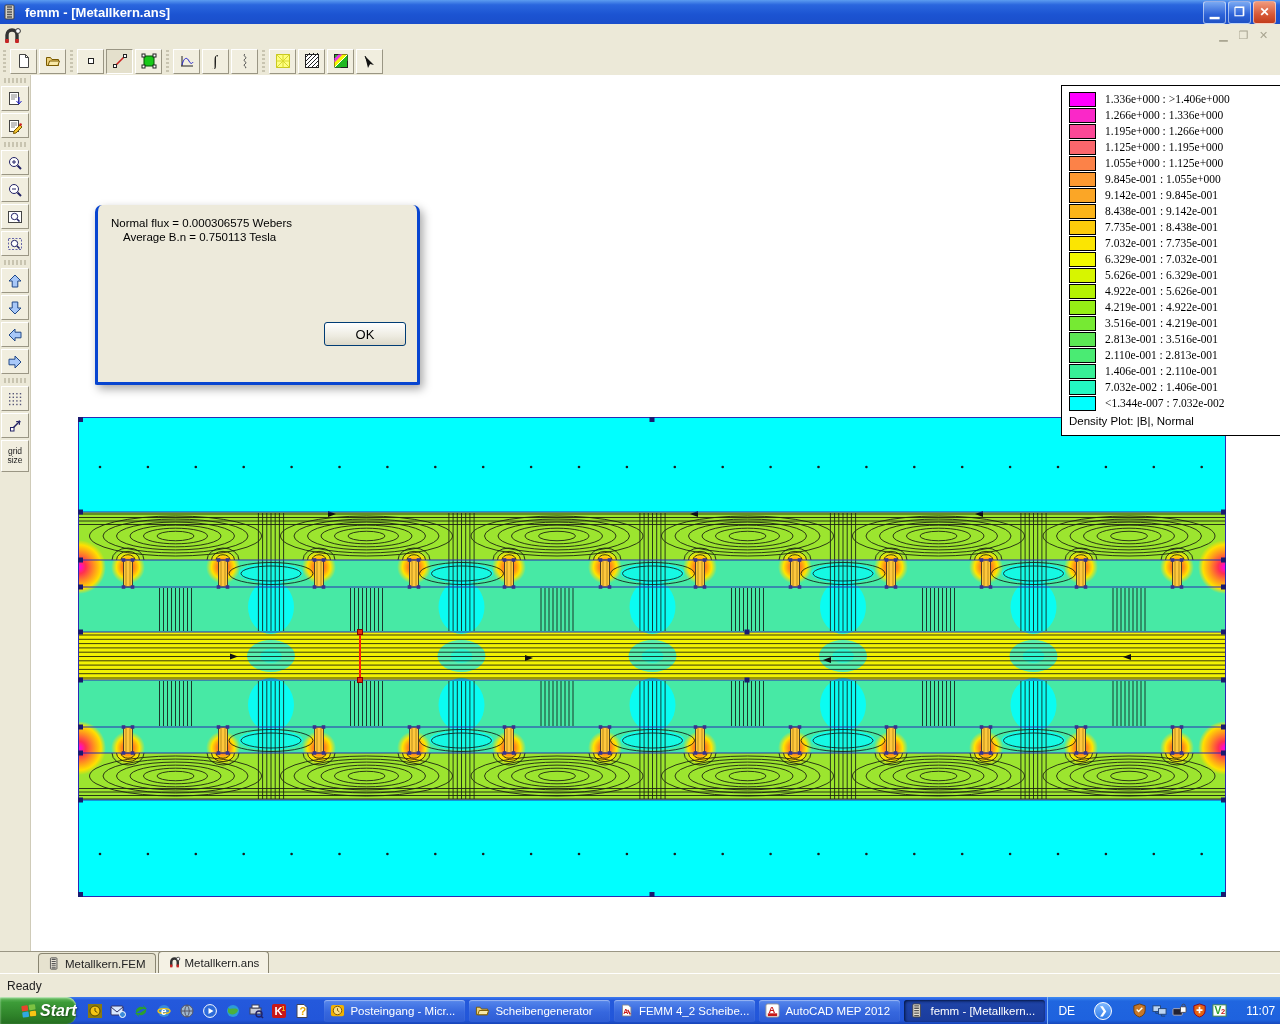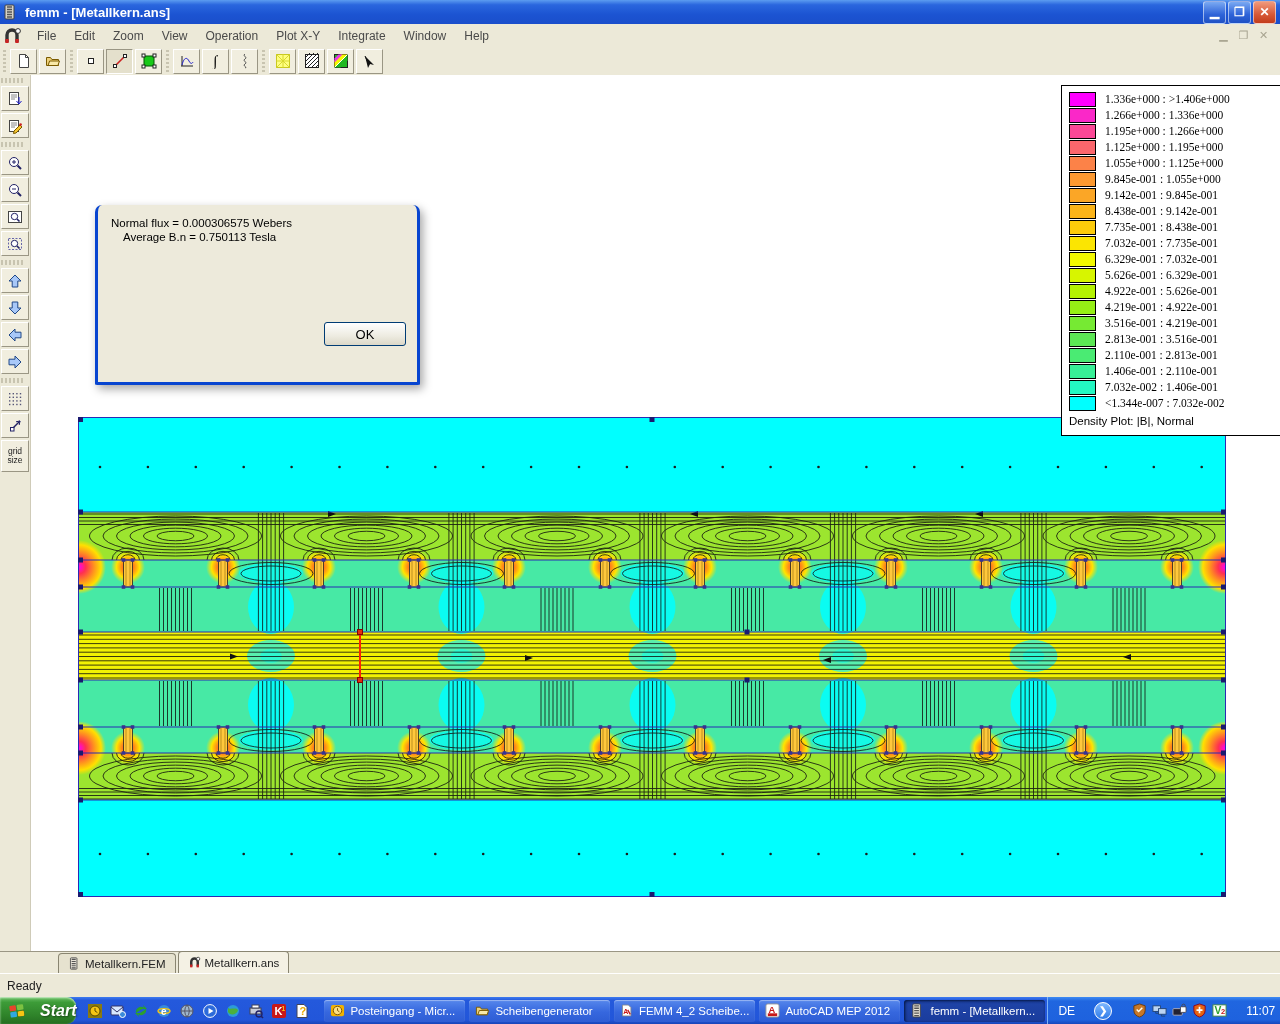--- a/index.html
+++ b/index.html
@@ -54,33 +54,33 @@
     padding-left:9px;color:#fff;font-weight:bold;font-size:12.5px;text-shadow:1px 1px 1px #0008;
     background:linear-gradient(180deg,#3D95F2 0%,#1460D8 40%,#0A4CC8 90%,#0845D0 100%);}
   .dlg-body{position:relative;height:154px;font-size:11.5px;color:#000;}
   .dlg-line1{position:absolute;left:13px;top:12px;}
   .dlg-line2{position:absolute;left:13px;top:26px;margin-left:12px;}
   .dlg-ok{position:absolute;right:11px;bottom:13px;width:80px;height:22px;
     background:linear-gradient(180deg,#fff,#EDEBE0 60%,#DCD8C8);border:1px solid #003C74;
     border-radius:3px;font-size:13px;display:flex;align-items:center;justify-content:center;}
   
   .tabbar{position:absolute;left:0;top:951px;width:1280px;height:22px;background:#ECE9D8;
-    border-top:1px solid #9a9684;display:flex;align-items:flex-end;padding-left:58px;box-sizing:border-box;}
+    border-top:1px solid #9a9684;display:flex;align-items:flex-end;padding-left:38px;box-sizing:border-box;}
   .tab{height:19px;display:flex;align-items:center;gap:4px;padding:0 9px;font-size:11.5px;
     border:1px solid #898571;border-bottom:none;border-radius:4px 4px 0 0;background:#E6E2CF;color:#222;}
   .tab.active{background:#F4F1E4;height:21px;}
   .statusbar{position:absolute;left:0;top:973px;width:1280px;height:24px;background:#ECE9D8;
     font-size:12px;color:#222;display:flex;align-items:center;padding-left:7px;box-sizing:border-box;
     border-top:1px solid #fff;}
   
   .taskbar{position:absolute;left:0;top:997px;width:1280px;height:27px;
     background:linear-gradient(180deg,#3E7CF0 0%,#2459DC 12%,#2256DA 85%,#1845B8 100%);
     display:flex;align-items:center;}
   .startbtn{width:100px;height:27px;border-radius:0 9px 9px 0;display:flex;align-items:center;
-    gap:14px;padding-left:8px;box-sizing:border-box;color:#fff;font-weight:bold;font-style:italic;
+    gap:2px;padding-left:20px;box-sizing:border-box;color:#fff;font-weight:bold;font-style:italic;
     font-size:16px;text-shadow:1px 1px 2px #0007;
     background:linear-gradient(180deg,#6CBF66 0%,#3D9C38 20%,#2E8229 70%,#256E21 100%);
     box-shadow:inset 0 1px 2px #cfeecb;}
   .qlaunch{display:flex;align-items:center;gap:6px;padding:0 8px 0 10px;}
   .ql{width:17px;height:17px;display:flex;align-items:center;justify-content:center;}
   .tk-sep{width:5px;height:23px;margin:0 2px;
     background:repeating-linear-gradient(180deg,#ffffff55 0 2px,transparent 2px 4px);width:2px;}
   .taskbtn{width:141px;height:22px;margin:0 2px;border-radius:3px;display:flex;align-items:center;
     gap:5px;padding:0 6px;box-sizing:border-box;color:#fff;font-size:11.5px;white-space:nowrap;
     overflow:hidden;background:linear-gradient(180deg,#5687EC,#3667DE 55%,#2E5DD4);
@@ -111,31 +111,20 @@
   </div>
 </div>
 
 <div class="menubar">
   <svg class="femm-ico" viewBox="0 0 20 18">
     <path d="M5 15V8a5 5 0 0 1 10 0v7" fill="none" stroke="#333" stroke-width="3.4"></path>
     <rect x="3.3" y="12" width="3.4" height="4" fill="#C22"></rect>
       <rect x="13.3" y="12" width="3.4" height="4" fill="#C22"></rect>
     <circle cx="16" cy="4" r="2.4" fill="#fff" stroke="#333"></circle>
   </svg>
-  <div id="menu-items" style="display:flex">
-      <div class="menu-item">File</div>
-      <div class="menu-item">Edit</div>
-      <div class="menu-item">Zoom</div>
-      <div class="menu-item">View</div>
-      <div class="menu-item">Operation</div>
-      <div class="menu-item">Plot X-Y</div>
-      <div class="menu-item">Integrate</div>
-      <div class="menu-item">Window</div>
-      <div class="menu-item">Help</div>
-    </div>
   <div class="mdibtns">
     <span>▁</span>
     <span>❐</span>
     <span>✕</span>
   </div>
 </div>
 
 <div class="toolbar">
     <div id="toolbar-groups" style="display:flex;align-items:center">
       <div class="tb-handle"></div>
@@ -215,21 +204,21 @@
       <div class="tbtn raised">
         <svg width="16" height="16" viewBox="0 0 16 16">
           <path d="M3 3l9 9-4-1-2 4z" fill="#111"></path>
           <path d="M3 3l4 9" stroke="#111"></path>
         </svg>
       </div>
     </div>
   </div>
 
 <div class="sidebar">
-    <div id="side-buttons" style="display:flex;flex-direction:column;align-items:flex-start">
+    <div id="side-buttons" style="display:flex;flex-direction:column;align-items:center">
       <div class="sb-handle"></div>
       <div class="sbtn">
         <svg width="16" height="16" viewBox="0 0 16 16">
           <rect x="2.5" y="1.5" width="9" height="12" fill="#fff" stroke="#444"></rect>
           <path d="M4 4h6M4 6h6M4 8h4" stroke="#888"></path>
           <path d="M12 6v7m0 0l-2.5-3m2.5 3l2.5-3" stroke="#22C" fill="none"></path>
         </svg>
       </div>
       <div class="sbtn">
         <svg width="16" height="16" viewBox="0 0 16 16">

